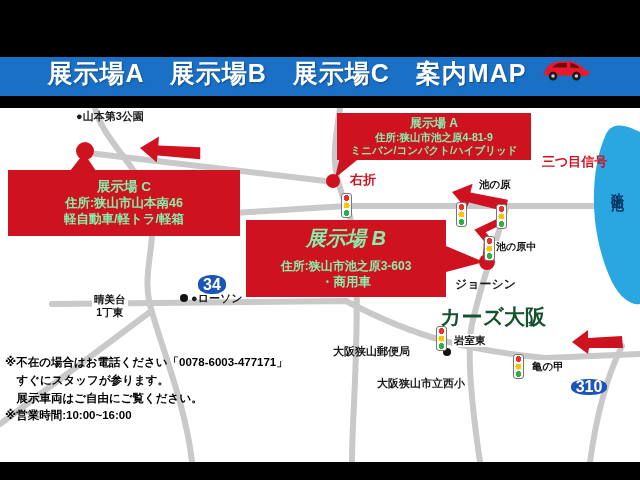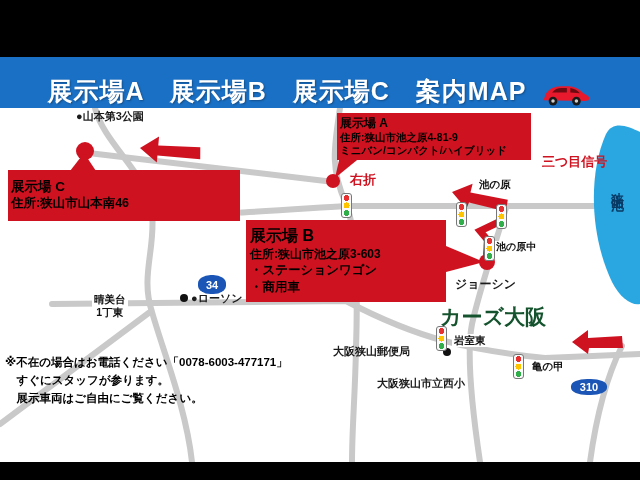--- a/index.html
+++ b/index.html
@@ -3,22 +3,22 @@
 <meta charset="utf-8">
 <style>
   * { margin:0; padding:0; box-sizing:border-box; }
   html,body { width:640px; height:480px; }
   body {
     position:relative; overflow:hidden; background:#000;
     font-family:"Liberation Sans","DejaVu Sans",sans-serif;
   }
   
   .header {
-    position:absolute; left:0; top:57px; width:640px; height:51px;
-    background:#1a70c5; display:flex; align-items:flex-end; justify-content:center; gap:14px;
+    position:absolute; left:0; top:57px; width:640px; height:39px;
+    background:#1a70c5; display:flex; align-items:flex-start; justify-content:center; gap:14px;
   }
   .header-title {
     color:#fff; font-size:25px; font-weight:bold; letter-spacing:1px;
     text-shadow:1px 1px 2px rgba(0,0,0,.3); white-space:nowrap;
   }
   
   .map { position:absolute; left:0; top:108px; width:640px; height:354px; background:#fff; overflow:hidden; }
   .layer { position:absolute; inset:0; }
   
   .lbl { position:absolute; font-weight:bold; color:#1b1b1b; font-size:11px; white-space:nowrap; line-height:1.2; }
@@ -27,40 +27,40 @@
     position:absolute; background:#fff; padding:0 2px; font-weight:bold; color:#111;
     font-size:10.5px; white-space:nowrap; line-height:1.2; text-align:center;
   }
   .red-note { position:absolute; color:#cf1220; font-weight:bold; font-size:13px; white-space:nowrap; }
   .cars { position:absolute; left:440px; top:195px; color:#14532d; font-weight:bold; font-size:21px; white-space:nowrap;text-align:right; }
   .pond-label {
     position:absolute; left:608px; top:74px; writing-mode:vertical-rl;
     font-weight:bold; font-size:13px; letter-spacing:3px; color:#083a66;
   }
   
-  .callout { position:absolute; background:#cf1220; color:#000000; text-align:left; font-weight:bold; line-height:1.25; }
+  .callout { position:absolute; background:#cf1220; color:#86efac; text-align:center; font-weight:bold; line-height:1.25; }
   .callout-a { left:337px; top:5px;   width:194px; padding:3px 3px; }
   .callout-a .t { font-size:12px; }  .callout-a .s { font-size:10.5px; }
   .callout-c { left:8px;   top:62px;  width:232px; padding:9px 3px; }
   .callout-c .t { font-size:13.5px; } .callout-c .s { font-size:12.5px; }
   .callout-b { left:246px; top:112px; width:200px; padding:6px 4px; }
-  .callout-b .t { font-size:16px; margin-bottom:1px; } .callout-b .s { font-size:12px; }
+  .callout-b .t { font-size:20px; margin-bottom:8px;font-style:italic; } .callout-b .s { font-size:12px; }
   .callout-b .item { font-size:12.5px; line-height:1.35; }
   
   .signal {
     position:absolute; width:11px; height:25px; border:1px solid #777; border-radius:3px;
     background:
       radial-gradient(circle at 50% 17%, #e83030 0 3px, rgba(0,0,0,0) 3px),
       radial-gradient(circle at 50% 50%, #ffc400 0 3px, rgba(0,0,0,0) 3px),
       radial-gradient(circle at 50% 83%, #2fae4a 0 3px, rgba(0,0,0,0) 3px),
       #fafafa;
   }
   
   .shield {
-    position:absolute; background:#1b55b5; color:#fff; font-weight:bold; font-size:11px;
+    position:absolute; background:#1b55b5; color:#fff; font-weight:bold; font-size:16px;
     display:flex; align-items:center; justify-content:center; border-radius:45%;
   }
   .shield-34  { left:198px; top:167px; width:28px; height:19px; }
   .shield-310 { left:571px; top:271px; width:36px; height:16px; }
   
   .notes { position:absolute; left:5px; top:246px; font-size:11.5px; font-weight:bold; color:#000; line-height:1.55; }
 </style>
 </head>
 <body>
 
@@ -110,26 +110,26 @@
 
   <div class="callout callout-a">
     <div class="t">展示場 A</div>
     <div class="s">住所:狭山市池之原4-81-9</div>
     <div class="s">ミニバン/コンパクト/ハイブリッド</div>
   </div>
 
   <div class="callout callout-c">
     <div class="t">展示場 C</div>
     <div class="s">住所:狭山市山本南46</div>
+    <div class="s">軽自動車/軽トラ/軽箱</div>
   </div>
 
   <div class="callout callout-b">
     <div class="t">展示場 B</div>
     <div class="s">住所:狭山市池之原3-603</div>
-    <div class="item">・ステーションワゴン</div>
     <div class="item">・商用車</div>
   </div>
 
   <div class="lbl" style="left:76px;top:2px">●山本第3公園</div>
   <div class="red-note" style="left:350px;top:63px">右折</div>
   <div class="red-note" style="left:542px;top:45px">三つ目信号</div>
   <div class="plate" style="left:477px;top:70px">池の原</div>
   <div class="plate" style="left:494px;top:133px;font-size:10px">池の原中</div>
   <div class="lbl fs12" style="left:455px;top:169px">ジョーシン</div>
   <div class="cars">カーズ大阪</div>
@@ -151,15 +151,16 @@
   <div class="signal" style="left:456px;top:94px"></div>
   <div class="signal" style="left:496px;top:96px"></div>
   <div class="signal" style="left:484px;top:128px"></div>
   <div class="signal" style="left:436px;top:218px"></div>
   <div class="signal" style="left:513px;top:246px"></div>
 
   <div class="notes">
     <div>※不在の場合はお電話ください「0078-6003-477171」</div>
     <div>　すぐにスタッフが参ります。</div>
     <div>　展示車両はご自由にご覧ください。</div>
+    <div>※営業時間:10:00~16:00</div>
   </div>
 
 </div>
 
 </body></html>

